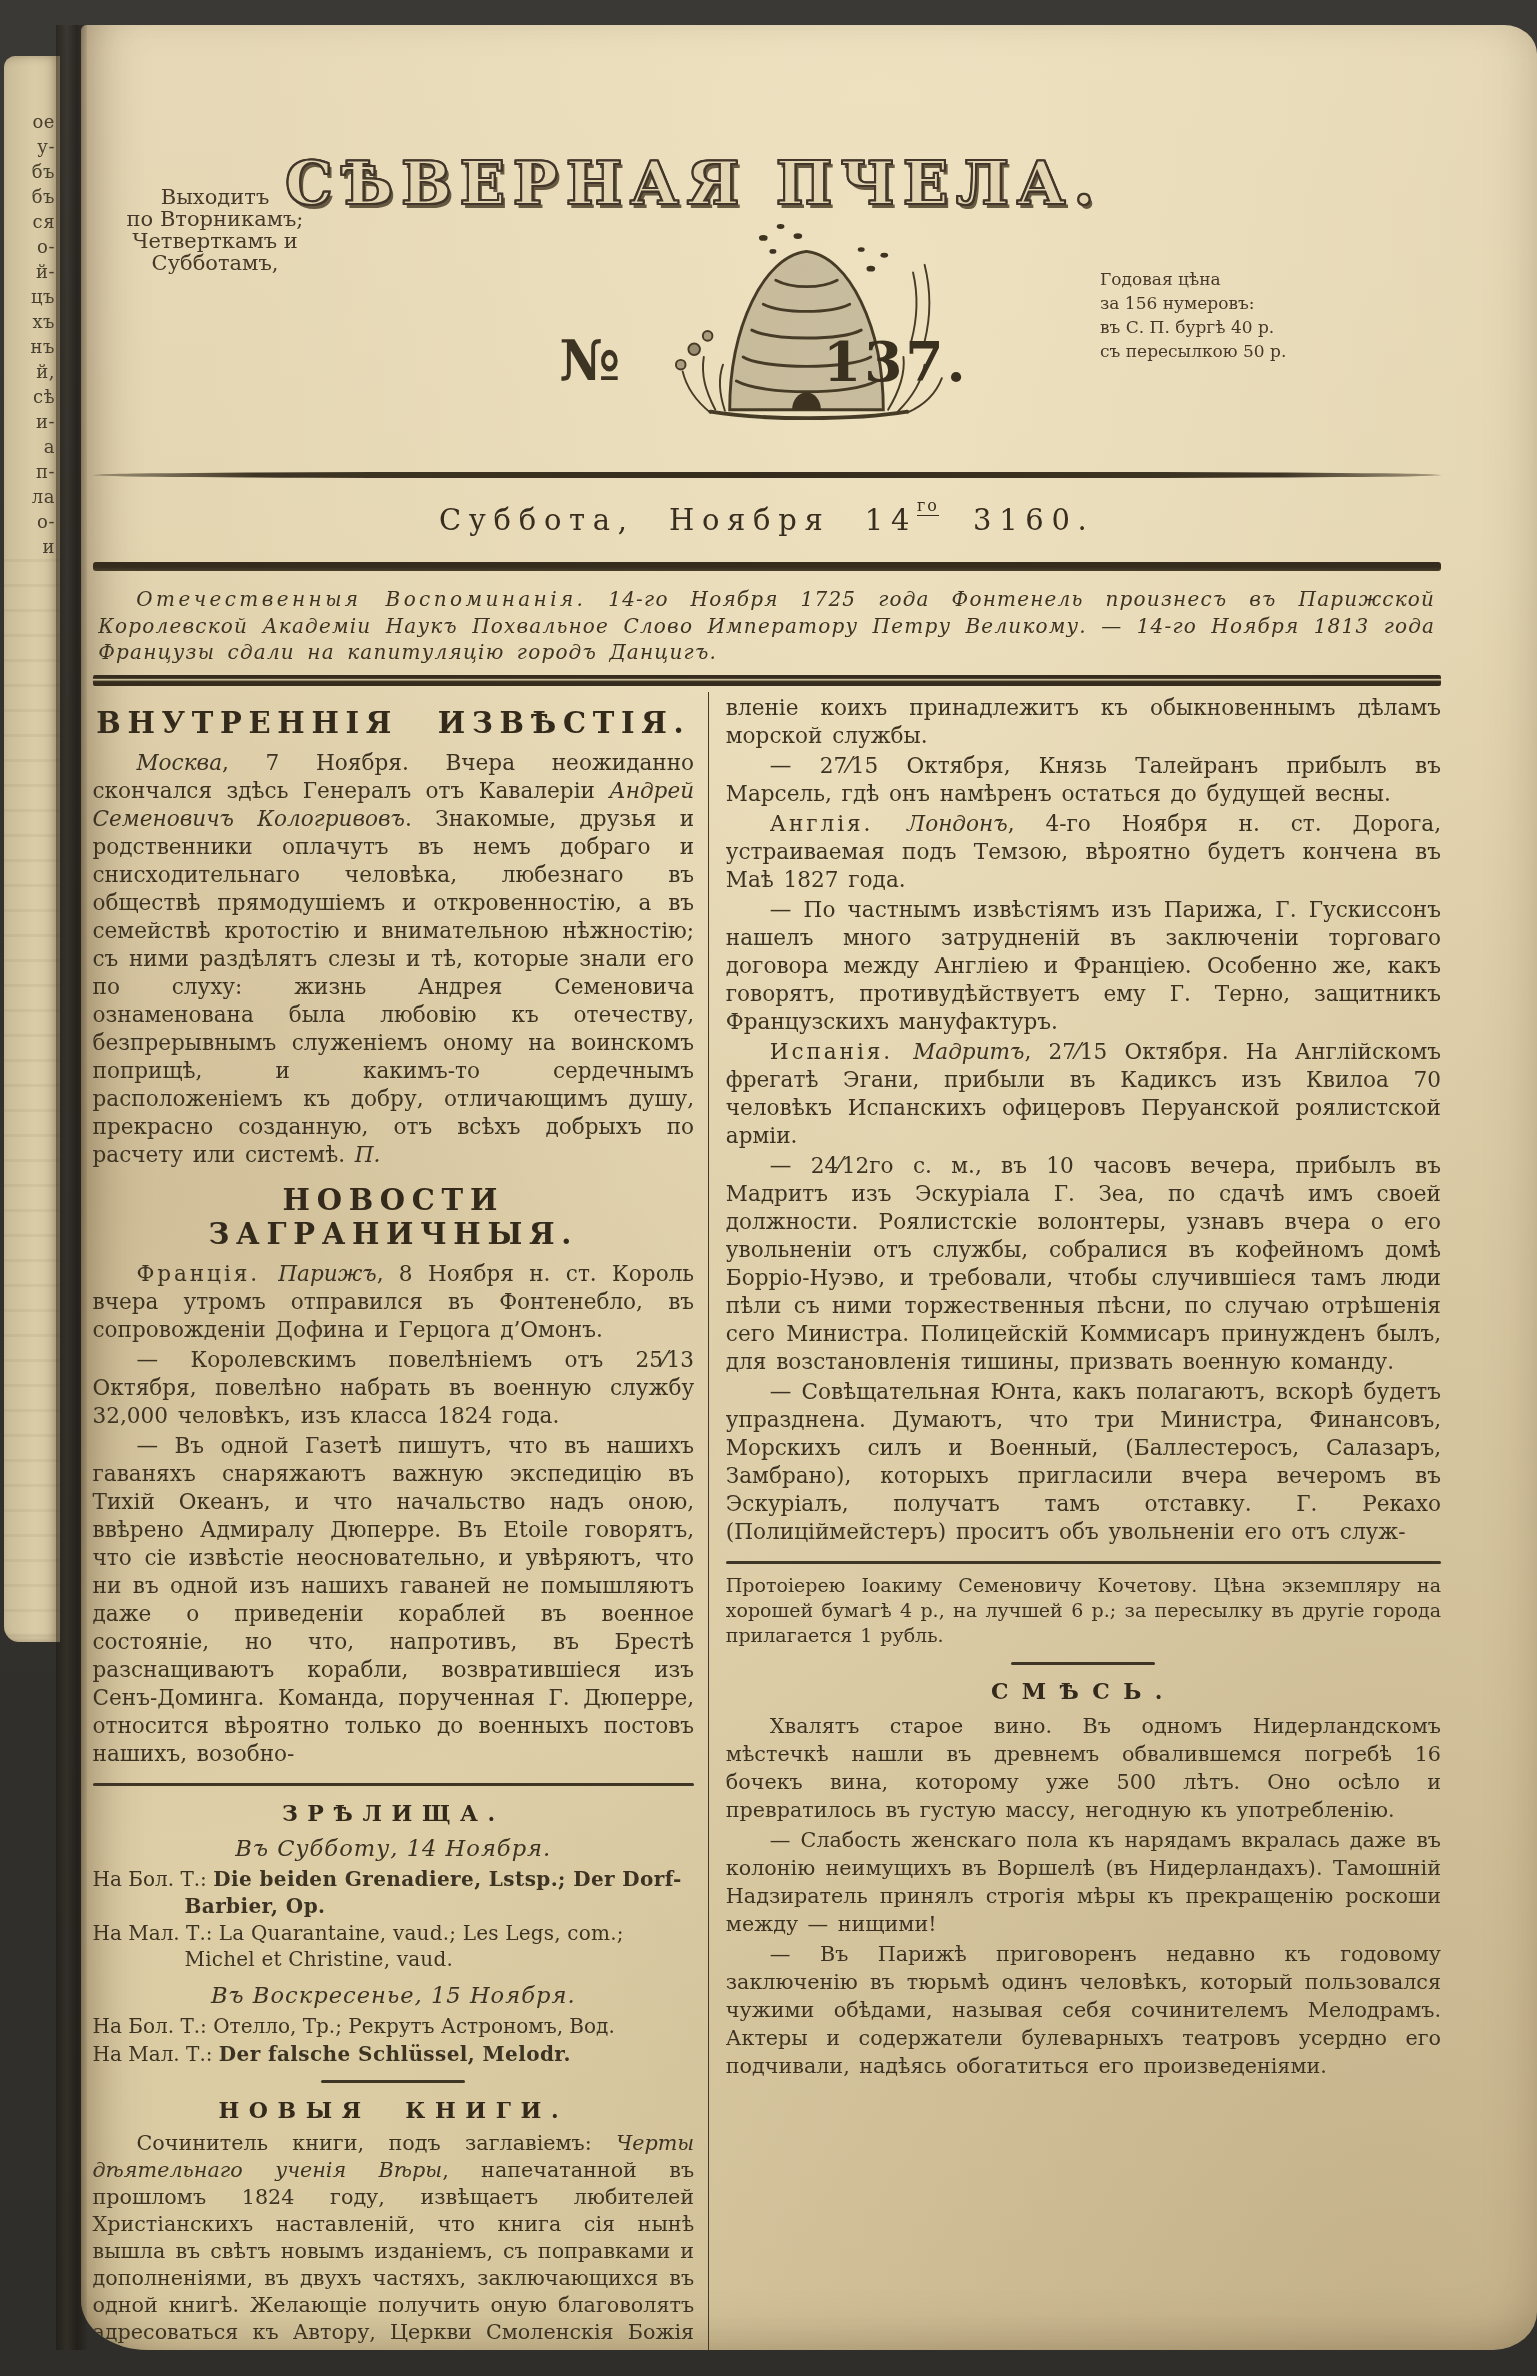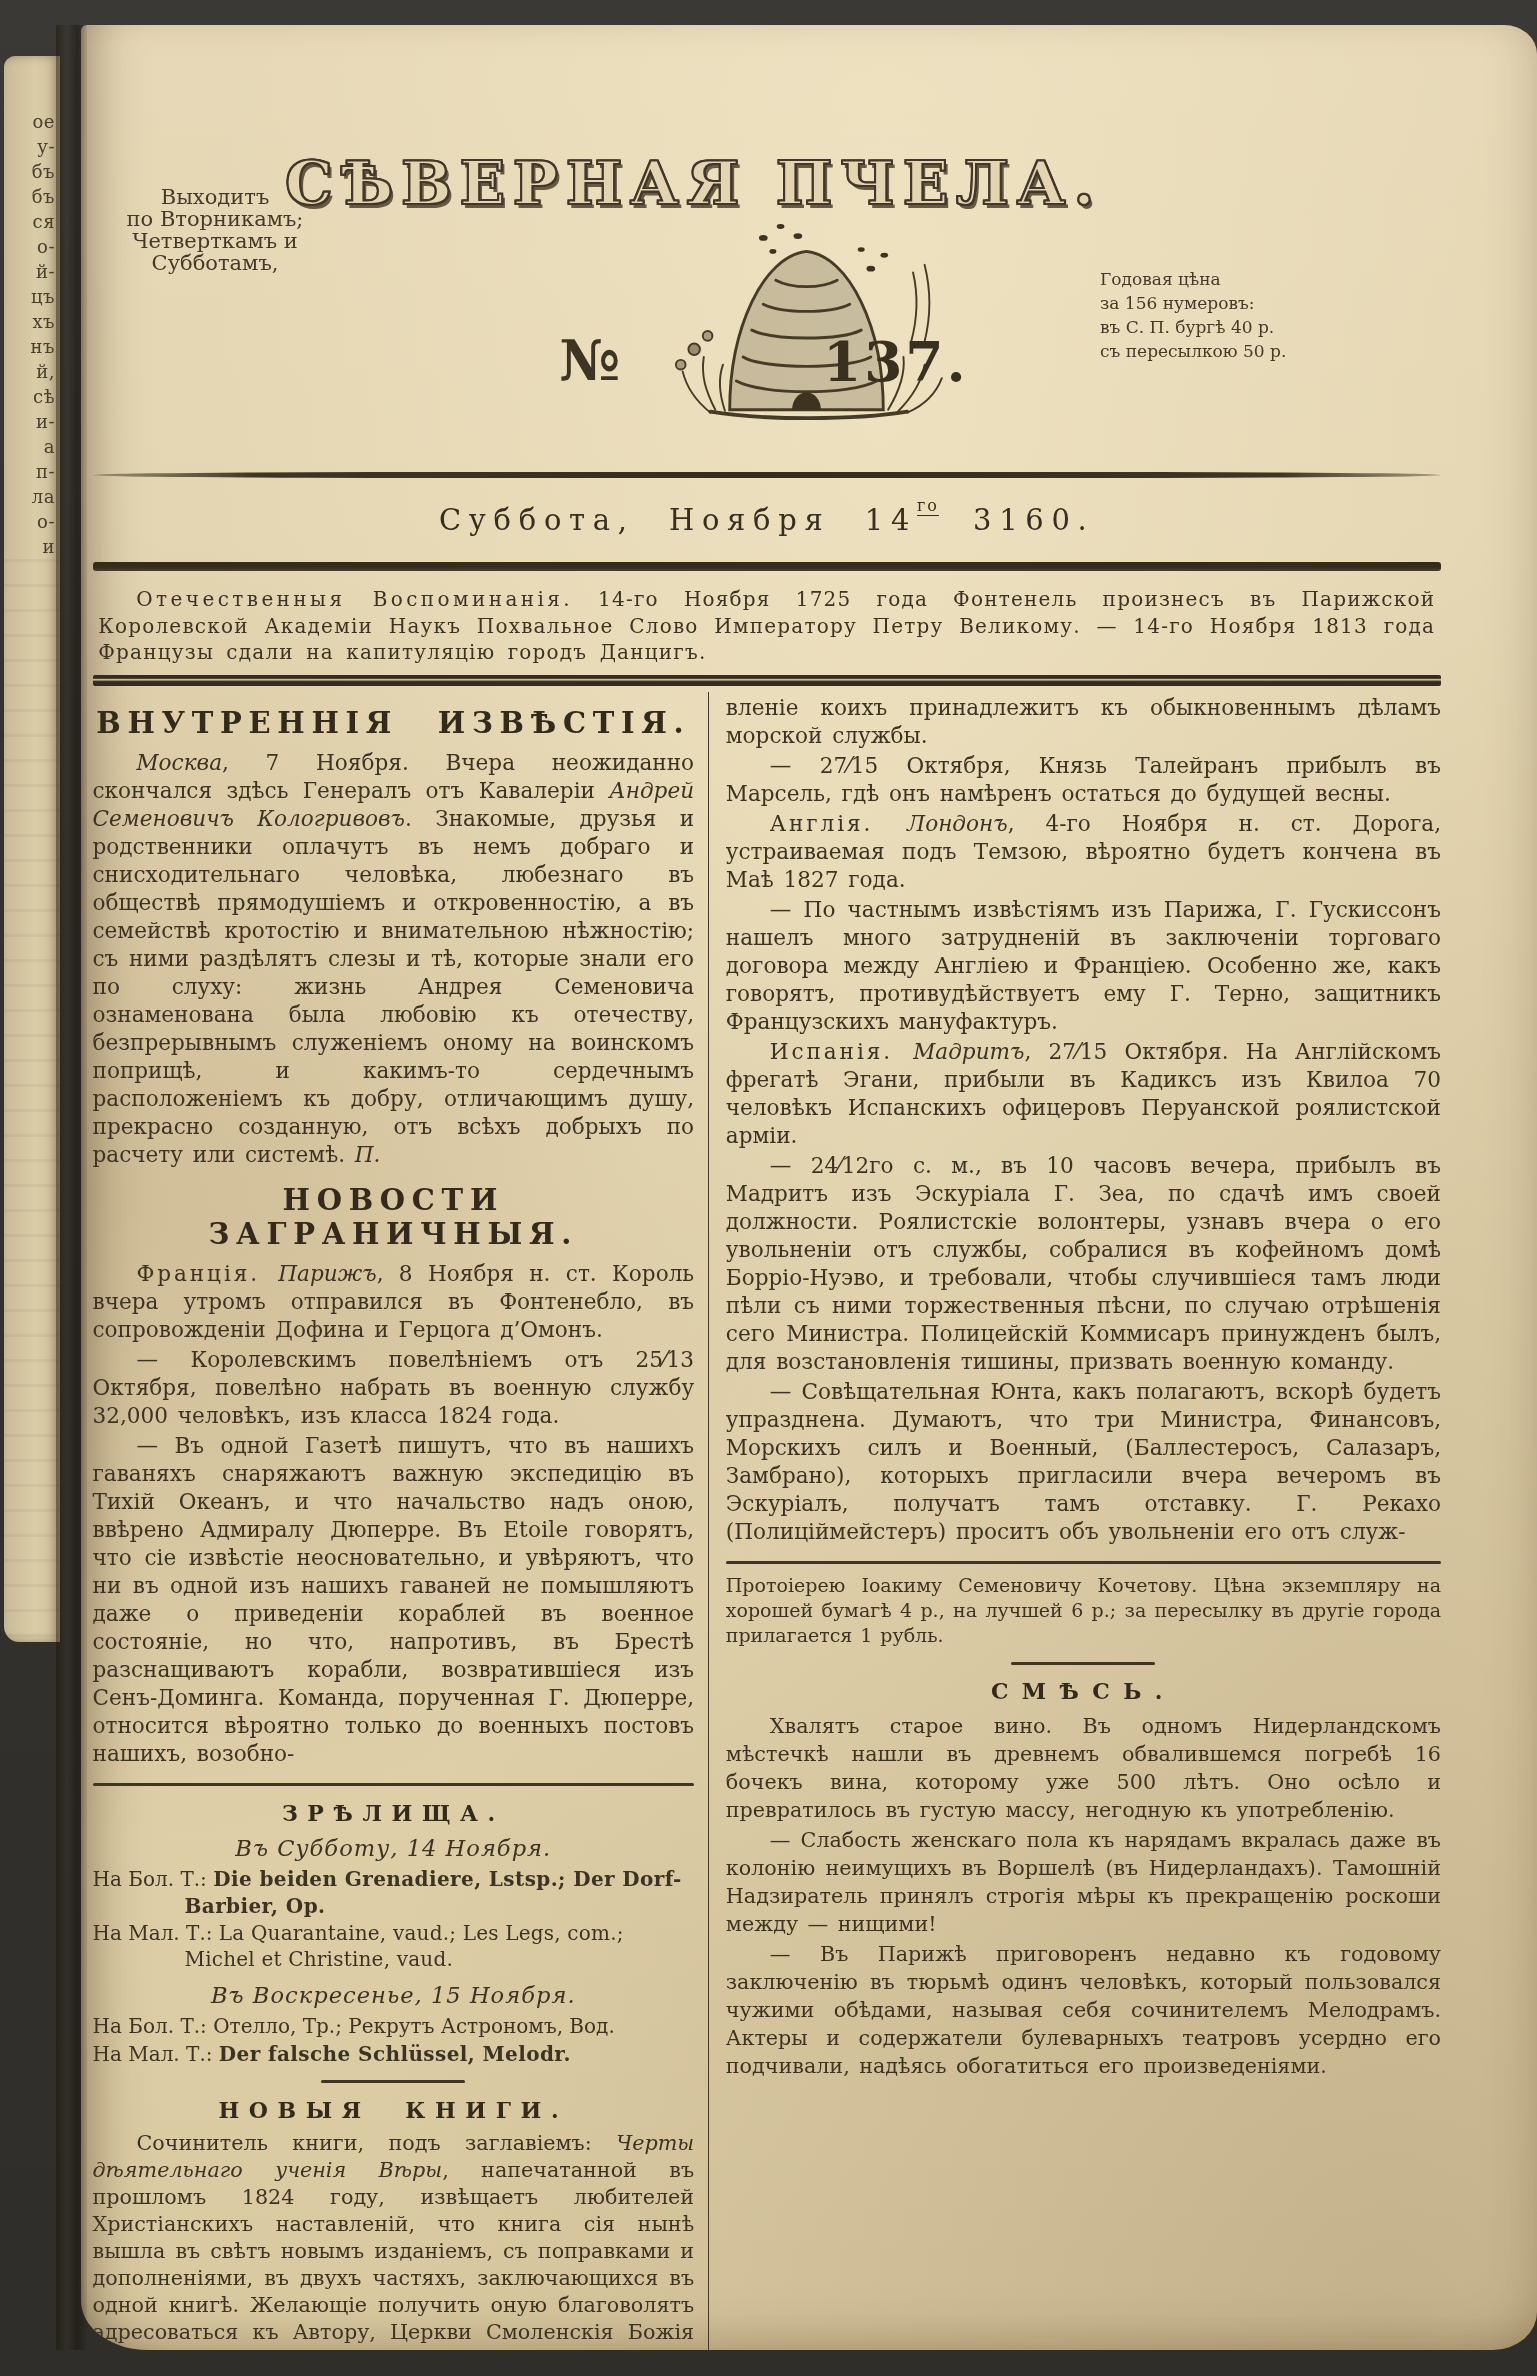--- a/index.html
+++ b/index.html
@@ -52,21 +52,21 @@
     background:linear-gradient(90deg,rgba(63,53,36,.4),#3f3524 12%,#352c1d 50%,#3f3524 88%,rgba(63,53,36,.4));}
   .thick{height:8.6px;margin-top:25px;border-radius:2.9px;
     background:linear-gradient(180deg,#352c1d 55%,#4a3f2b);}
   .band{height:11.5px;margin-top:9.6px;border-radius:1.9px;
     background:linear-gradient(180deg,#352c1d 30%,#d8c9a2 42%,#352c1d 60%,#352c1d);}
 
   .dateline{margin-top:25px;text-align:center;font-size:29px;letter-spacing:7.7px;word-spacing:17.3px;color:#372e1f;}
   .dsup{font-size:.55em;position:relative;top:-.55em;border-bottom:1.9px solid currentColor;letter-spacing:1.9px;}
 
   .memorial{margin:15.4px 5.8px 0;font-size:20px;line-height:26.4px;letter-spacing:1.2px;word-spacing:4.8px;
-    text-align:justify;text-indent:38px;}
+    text-align:justify;text-indent:38px;font-style:italic;}
   .memorial .sp{letter-spacing:3.4px;}
 
   
   .cols{display:flex;margin-top:5.8px;align-items:stretch;}
   .col{box-sizing:border-box;}
   .col-left{width:615px;padding-right:13.4px;}
   .col-right{flex:1;border-left:1.9px solid #443a28;padding-left:17.3px;}
 
   .h-int{margin:13.4px 0 9.6px;text-align:center;font-size:29px;font-weight:700;
     letter-spacing:6.7px;word-spacing:23px;color:#332a1b;}

